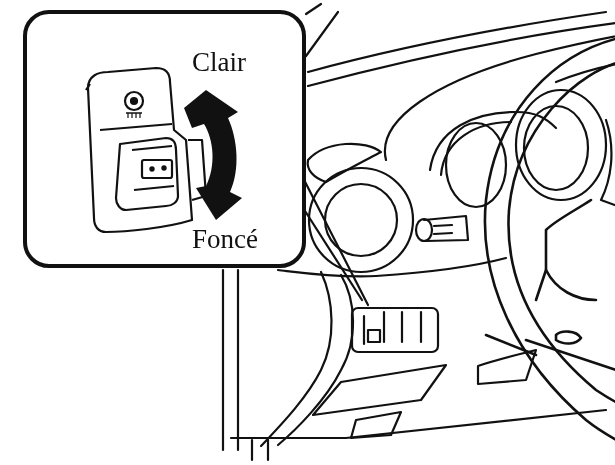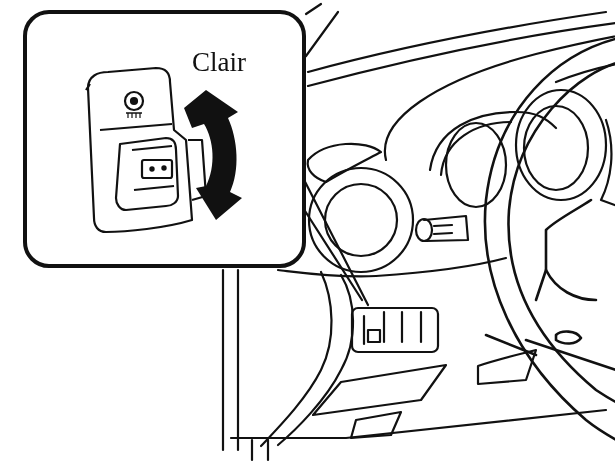--- a/index.html
+++ b/index.html
@@ -116,13 +116,14 @@
     <circle cx="148" cy="168" r="1.6" fill="#111"></circle>
     <path d="M172 140 L186 140 L190 196 L176 200"></path>
   </g>
 
   <g>
     <path d="M168 108 L190 90 L222 112 L212 118 C222 140 224 170 214 192 L226 198 L200 220 L180 188 L190 186 C200 166 198 140 188 124 L176 128 Z" fill="#111"></path>
   </g>
 </svg>
 
 <div class="lbl" id="lbl-clair">Clair</div>
+<div class="lbl" id="lbl-fonce">Foncé</div>
 </div>
 
 </body></html>

